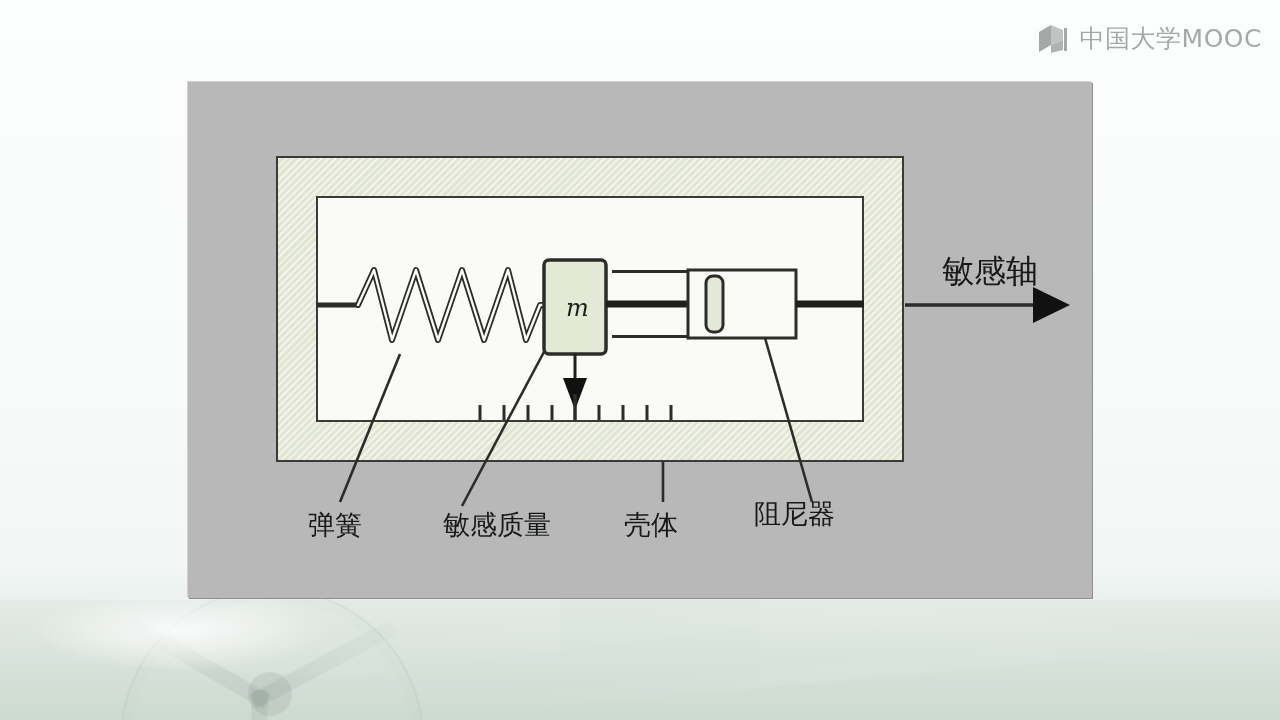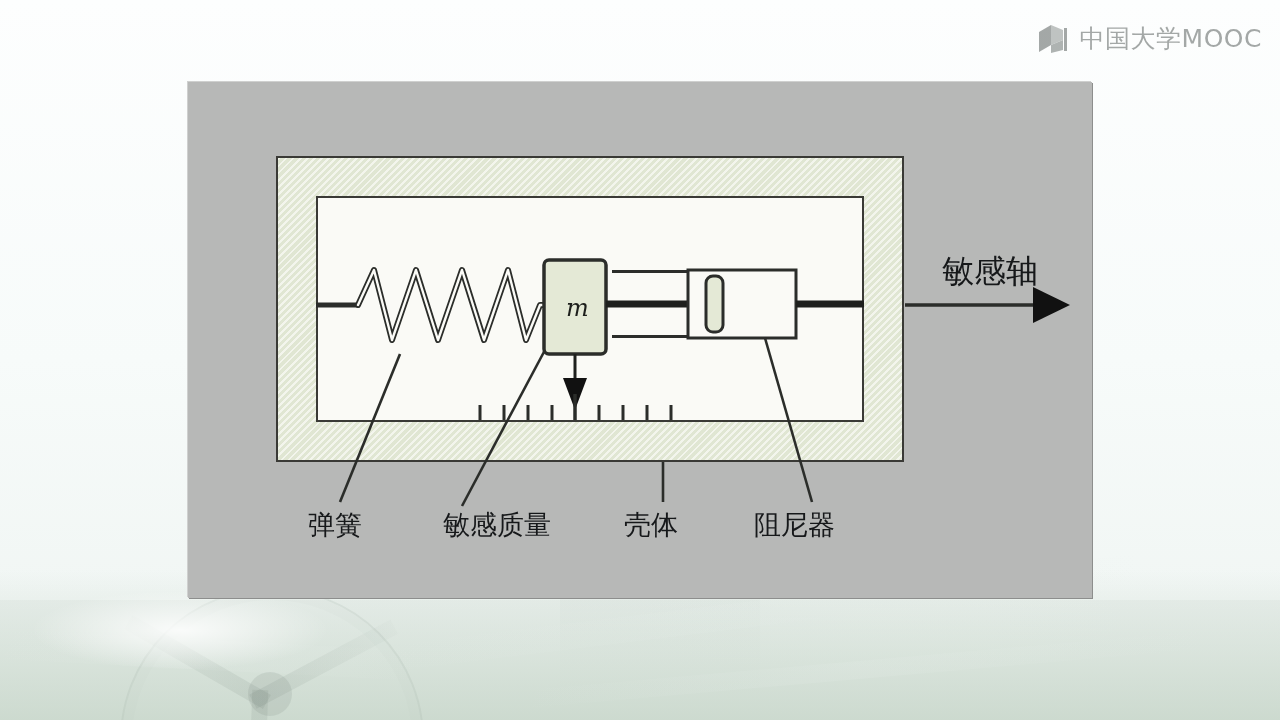--- a/index.html
+++ b/index.html
@@ -267,19 +267,19 @@
           <line x1="717" y1="223" x2="855" y2="223" stroke="#2b2d2a" stroke-width="3.5"></line>
           <polygon points="845,205 882,223 845,241" fill="#111"></polygon>
         </g>
       </svg>
 
       <span class="mass-letter" style="left:378px; top:212px;">m</span>
 
       <span class="label" style="left:120px; top:425px;">弹簧</span>
       <span class="label" style="left:215px; top:425px;margin-left:40px;">敏感质量</span>
       <span class="label" style="left:436px; top:425px;">壳体</span>
-      <span class="label" style="left:566px; top:425px;">阻尼器</span>
+      <span class="label" style="left:566px; top:414px;">阻尼器</span>
 
       <span class="axis-label" style="left:754px; top:168px;">敏感轴</span>
     </div>
   </div>
 
 </div>
 
 </body></html>

